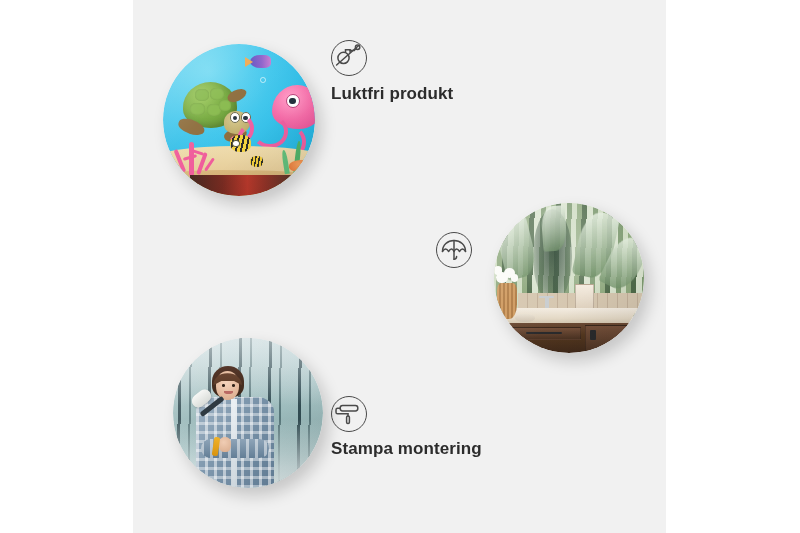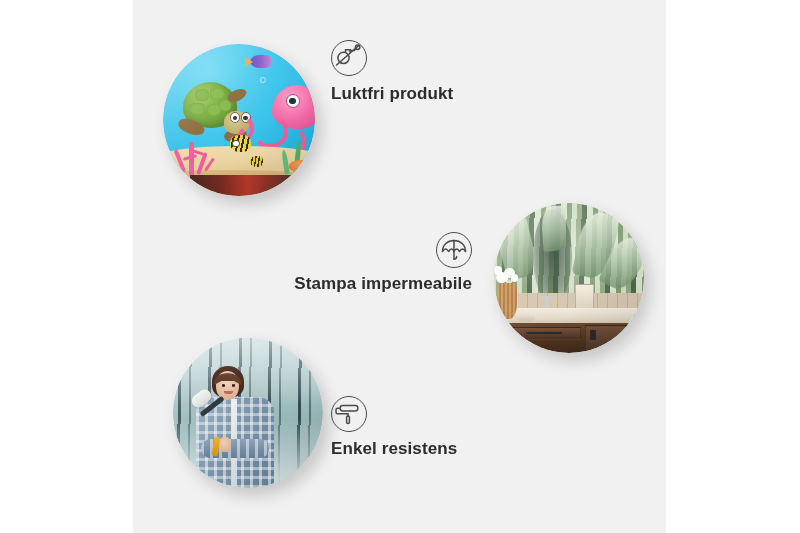--- a/index.html
+++ b/index.html
@@ -428,30 +428,29 @@
             <path d="M5.5 18.4 C7.6 15.2 9.6 15.2 11.6 18.4"></path>
             <path d="M11.6 18.4 C13.6 15.2 15.6 15.2 17 18.4"></path>
             <path d="M17 18.4 C18.5 15.2 20.5 15.2 22.5 18.4"></path>
             <path d="M22.5 18.4 C24.5 15.2 26.5 15.2 28.5 18.4"></path>
             <path d="M17 7.4 V26.2"></path>
             <path d="M17 26.2 a2.6 2.6 0 0 0 2.6 -2.6"></path>
           </g>
         </svg>
       </div>
     </div>
-    <div class="f-title">Stampa impermeabile</div>
   </div>
 
   <div class="feature" id="feature-mounting">
     <div class="icon-circle">
       <svg width="34" height="34" viewBox="0 0 34 34" aria-hidden="true">
         <g fill="none" stroke="#4a4a4a" stroke-width="1.5" stroke-linecap="round">
           <rect x="8.2" y="8.4" width="17.6" height="5.6" rx="2.4"></rect>
           <path d="M8.2 11.2 H5.6 a1.6 1.6 0 0 0 -1.6 1.6 v2.4 a1.6 1.6 0 0 0 1.6 1.6 H16"></path>
           <path d="M16 16.8 v2.2"></path>
           <rect x="14.6" y="19" width="2.8" height="7.4" rx="1.2"></rect>
         </g>
       </svg>
     </div>
-    <div class="f-title">Enkel resistens</div>
+    <div class="f-title">Stampa montering</div>
   </div>
 
 </div>
 
 </body></html>

